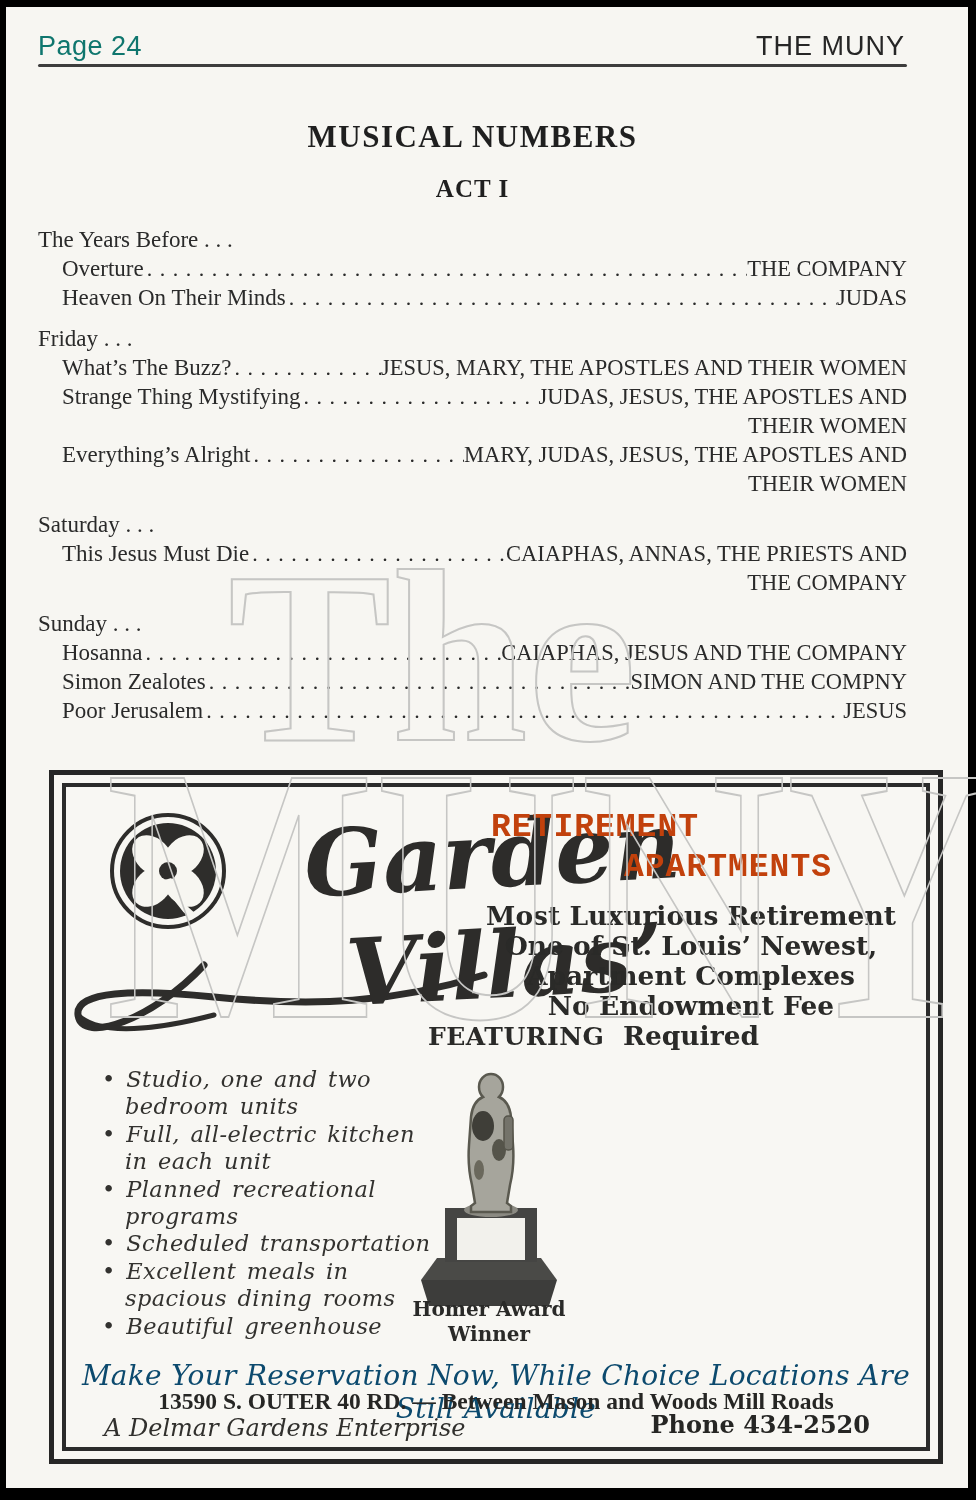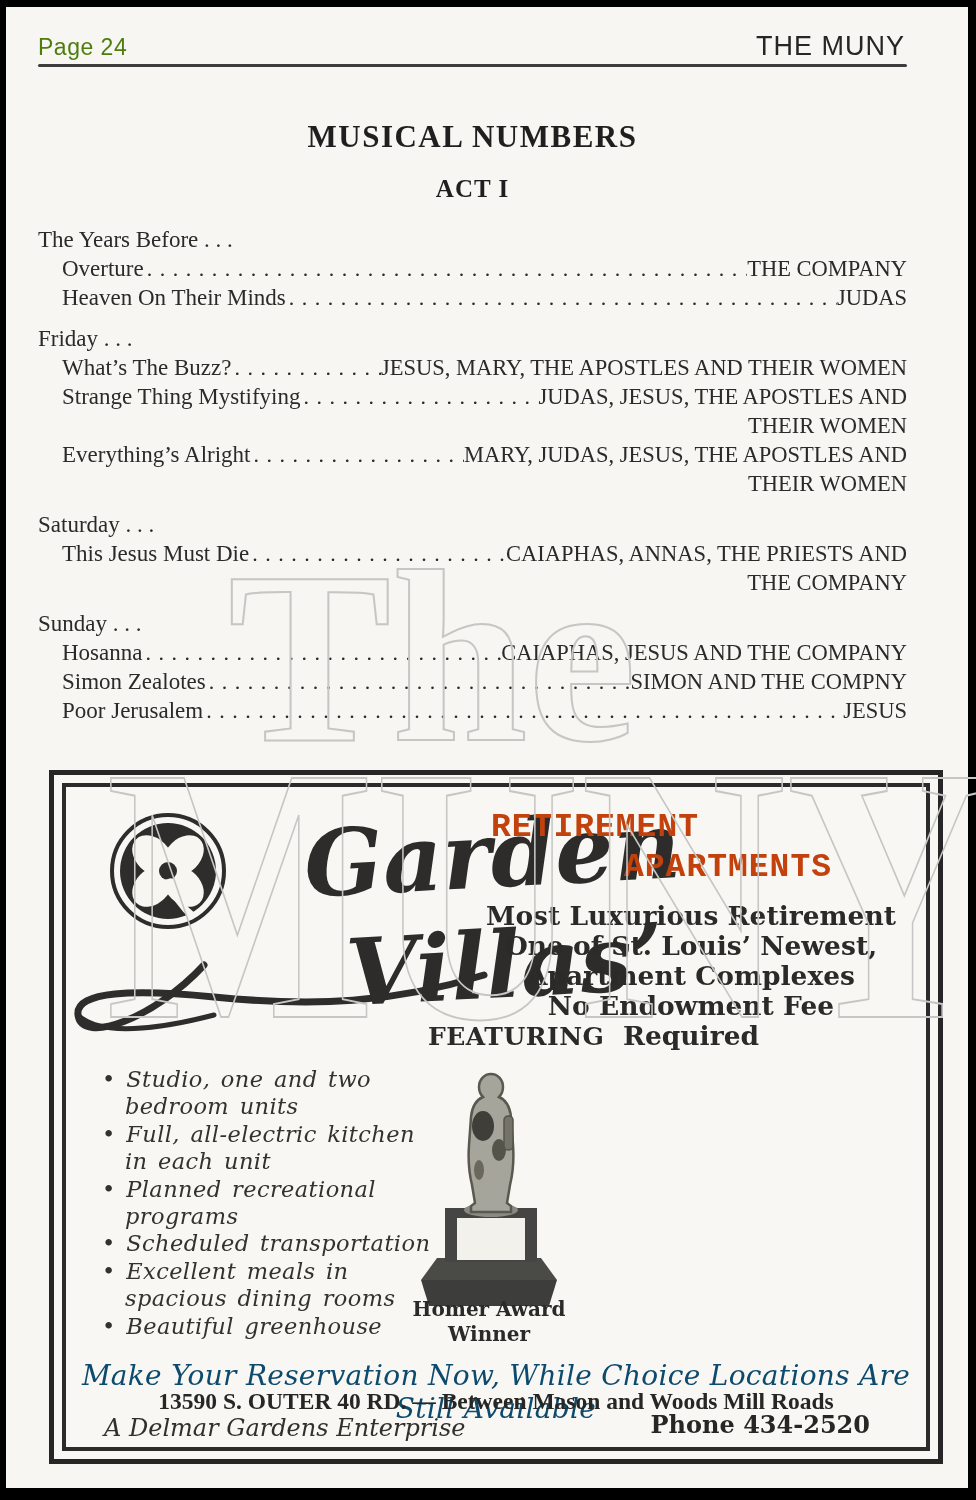--- a/index.html
+++ b/index.html
@@ -4,21 +4,21 @@
 <style>
   html,body{margin:0;padding:0;background:#000;}
   body{width:976px;height:1500px;position:relative;overflow:hidden;
        font-family:"Liberation Serif",serif;}
   .page{position:absolute;left:6px;top:7px;width:962px;height:1481px;
         background:#f7f6f2;color:#232323;}
   
   .hdr{position:absolute;left:32px;top:24px;width:867px;display:flex;
        justify-content:space-between;align-items:baseline;
        font-family:"Liberation Sans",sans-serif;}
-  .hdr .l{font-size:23px;color:#4d7c0f;letter-spacing:.5px;}
+  .hdr .l{font-size:27px;color:#0f766e;letter-spacing:.5px;}
   .hdr .r{font-size:27px;color:#262626;letter-spacing:1px;}
   .hdr-rule{position:absolute;left:32px;top:57px;width:869px;height:3px;
             background:#3d3d3d;border-radius:2px;}
   
   .mn-wrap{position:absolute;left:32px;top:112px;width:869px;}
   .mn-title{text-align:center;font-size:31px;font-weight:bold;
             letter-spacing:1.5px;color:#1f1f1f;}
   .mn-act{text-align:center;font-size:25px;font-weight:bold;margin-top:20px;
           letter-spacing:1px;color:#1f1f1f;}
   .mn-list{margin-top:22px;font-size:23px;color:#2a2a2a;}

